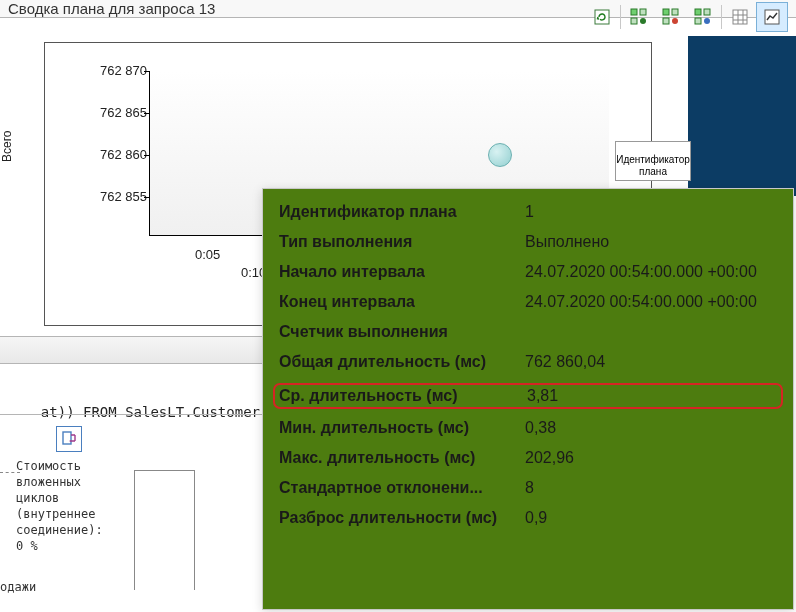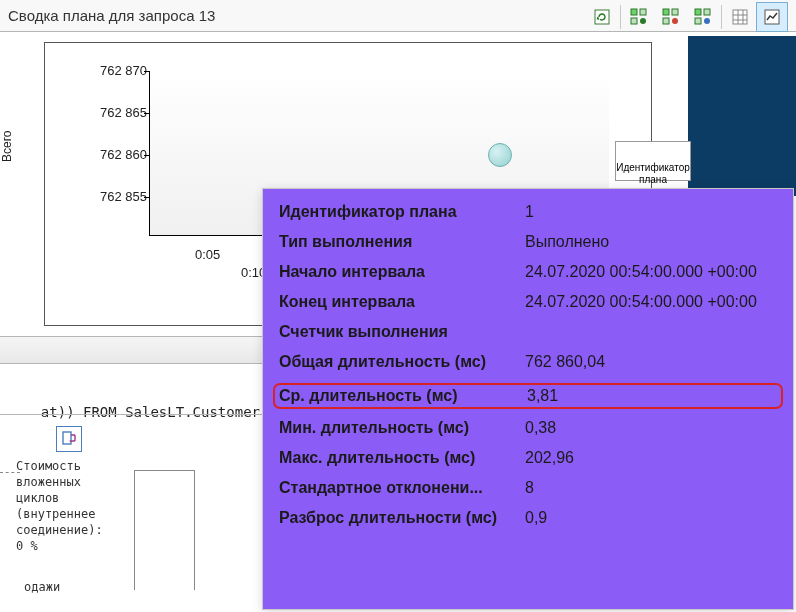--- a/index.html
+++ b/index.html
@@ -6,21 +6,21 @@
   body {
     font-family: "Segoe UI", Tahoma, sans-serif;
     font-size: 13px;
     width: 796px;
     height: 612px;
     background: #ffffff;
     position: relative;
     overflow: hidden;
   }
   .titlebar {
-    height: 32px;
+    height: 18px;
     border-bottom: 1px solid #b5b5b5;
     display: flex;
     align-items: center;
     padding: 0 8px;
     background: #f8f8f8;
     position: relative;
   }
   .title-text {
     font-size: 15px;
     color: #333;
@@ -134,21 +134,21 @@
   .legend-box {
     position: absolute;
     right: -40px;
     top: 98px;
     width: 76px;
     height: 40px;
     border: 1px solid #999;
     background: #fff;
     font-size: 10px;
     text-align: center;
-    padding-top: 20px;
+    padding-top: 12px;
     line-height: 12px;
   }
   .mid-divider {
     position: absolute;
     left: 0;
     top: 336px;
     width: 690px;
     height: 28px;
     border-top: 1px solid #b5b5b5;
     border-bottom: 1px solid #b5b5b5;
@@ -190,28 +190,28 @@
     font-family: Consolas, monospace;
     font-size: 12px;
     color: #333;
     text-align: left;
     line-height: 16px;
   }
   .conn-line-v1 { position:absolute; left:134px; top:470px; width:1px; height:120px; background:#888;}
   .conn-line-h1 { position:absolute; left:134px; top:470px; width:60px; height:1px; background:#888;}
   .conn-line-v2 { position:absolute; left:194px; top:470px; width:1px; height:120px; background:#888;}
   .conn-dash { position:absolute; left:0; top:472px; width:20px; border-top:1px dashed #888;}
-  .truncated-btm { position:absolute; left:0; top:580px; font-size:12px; color:#333; font-family: Consolas, monospace; margin-left: 24px; }
+  .truncated-btm { position:absolute; left:0; top:580px; font-size:12px; color:#333; font-family: Consolas, monospace; }
   .tooltip-panel {
     position: absolute;
     left: 262px;
     top: 188px;
     width: 532px;
     height: 422px;
-    background: #8b5cf6;
+    background: #4d7c0f;
     border: 1px solid #c8c8c8;
     box-shadow: 0 2px 10px rgba(0,0,0,0.15);
     padding: 14px 16px 10px 16px;
   }
   .tt-row {
     display: flex;
     margin-bottom: 12px;
     font-size: 16px;
     color: #1a1a1a;
   }

